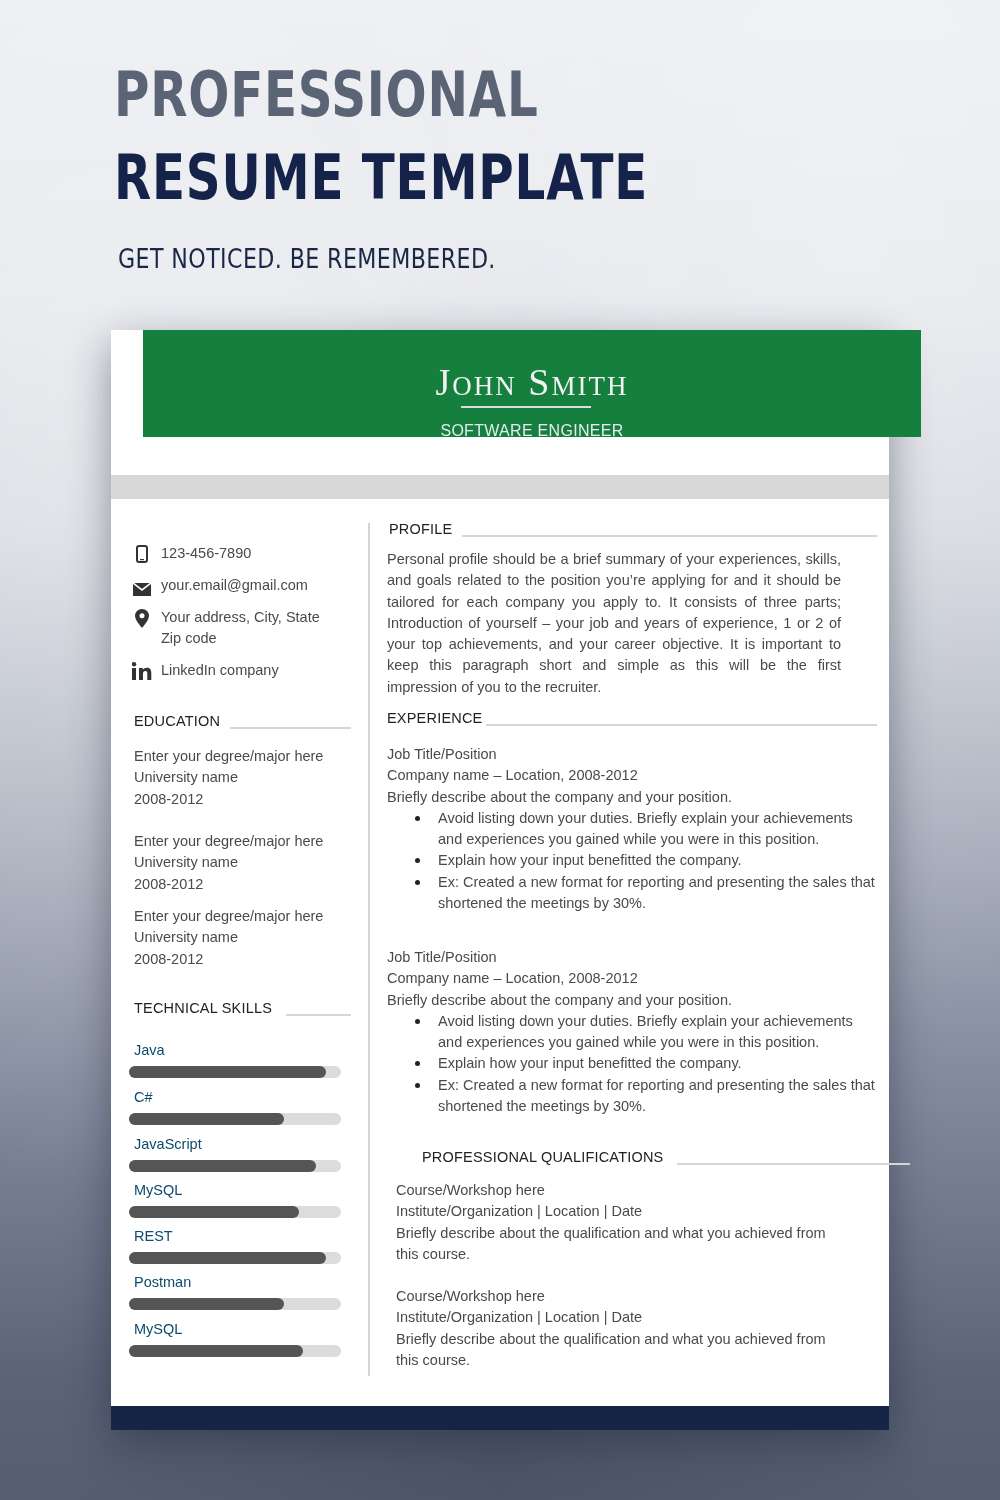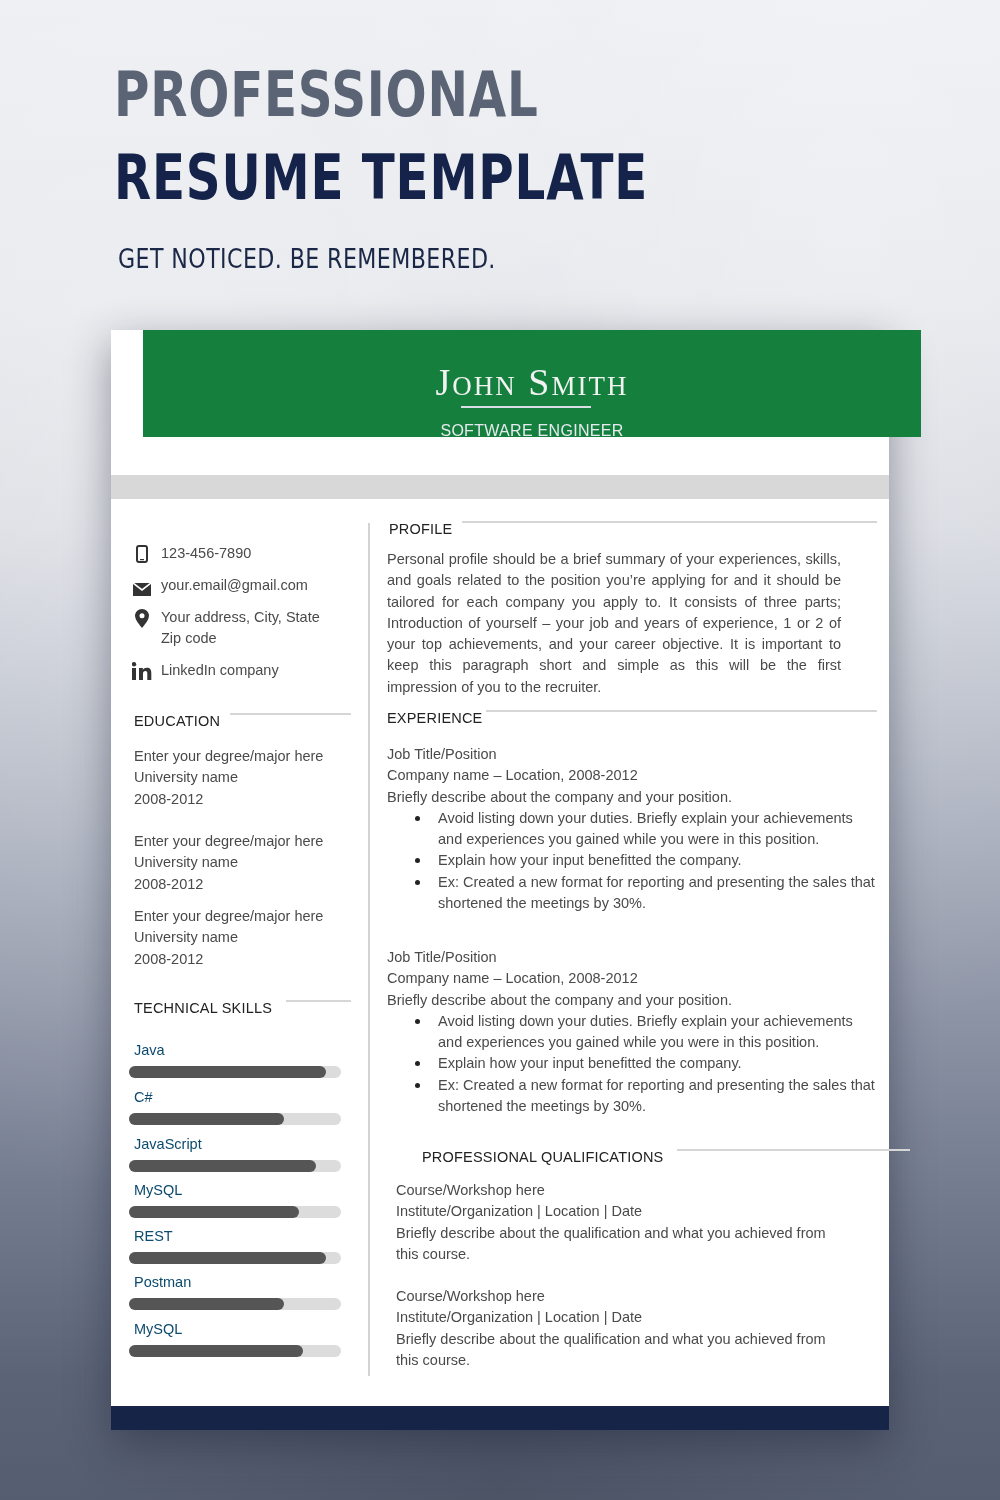--- a/index.html
+++ b/index.html
@@ -56,21 +56,21 @@
   }
   .r-footer {
     position: absolute; left: 0; bottom: 0; width: 100%; height: 24px; background: #162547;
   }
   .col-divider {
     position: absolute; left: 257px; top: 193px; width: 2px; height: 853px; background: #d4d4d4;
   }
 
   .text { color: #4a4a4a; font-size: 14.5px; line-height: 21.3px; }
   .sec-head {
-    position: absolute; display: flex; align-items: flex-start;
+    position: absolute; display: flex; align-items: flex-end;
     font-size: 14.5px; color: #222; letter-spacing: 0.2px;
   }
   .sec-head .rule { flex: 1; height: 2px; background: #d6d6d6; margin-left: 10px; }
 
   
   .contact {
     position: absolute; left: 20px; display: flex; align-items: flex-start;
   }
   .contact .ico { width: 22px; height: 20px; margin-right: 8px; display: flex; justify-content: center; align-items: center; margin-top: 1px; }
   .contact .ctext { color: #4a4a4a; font-size: 14.5px; line-height: 21px; }

